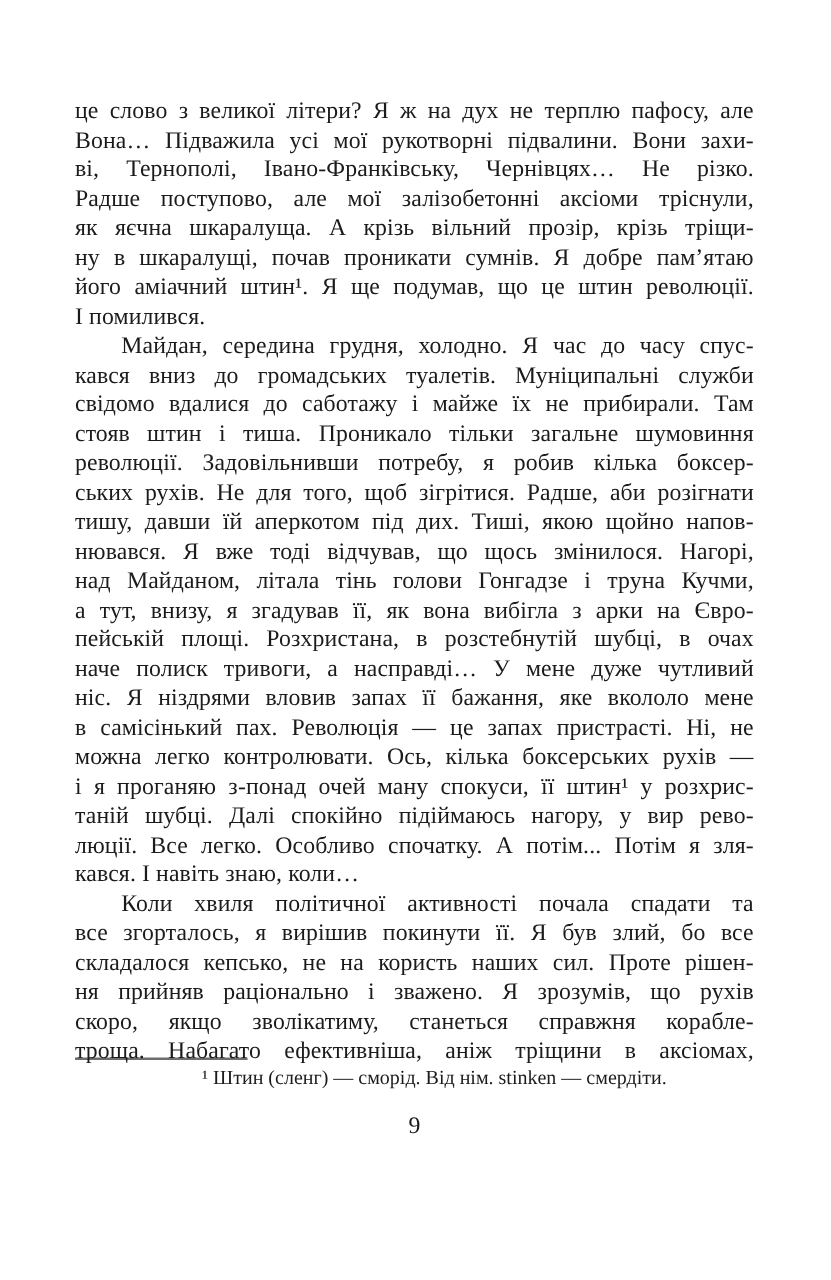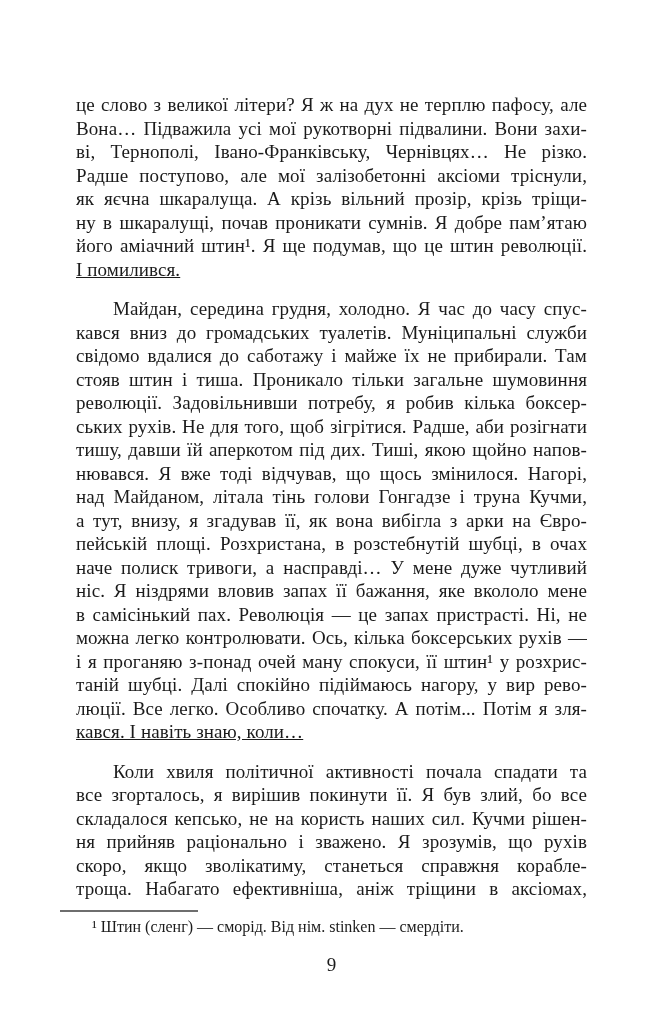--- a/index.html
+++ b/index.html
@@ -15,48 +15,47 @@
     font-family: "Liberation Serif", "DejaVu Serif", serif;
     color: #1b1b1b;
     overflow: hidden;
   }
   .body-text {
     position: absolute;
     left: 60px;
     top: 77px;
     width: 543px;
   }
-  .paragraph { margin: 16px; padding: 0; }
+  .paragraph { margin: 0; padding: 0; }
   .line {
     font-size: 19px;
     line-height: 23.5px;
     height: 23.5px;
     text-align: justify;
     text-align-last: justify;
     overflow: hidden;
     letter-spacing: 0.1px;
   }
   .line.indent { text-indent: 37px; }
   .line.last {
     text-align: left;
     text-align-last: left;
-    text-decoration: underline;
   }
   .footnote-sep {
     width: 138px;
     height: 0;
     border-top: 2px solid #6e6e6e;
     margin-top: -7px;
   }
   .footnote {
     margin-top: 5px;
     font-size: 16px;
     line-height: 20px;
     text-indent: 32px;
-    text-align: left;
+    text-align: center;
   }
   .page-number {
     margin-top: 16px;
     font-size: 19px;
     line-height: 23px;
     text-align: center;
   }
 </style>
 </head>
 <body>
@@ -92,21 +91,21 @@
           <div class="line">в самісінький пах. Революція — це запах пристрасті. Ні, не</div>
           <div class="line">можна легко контролювати. Ось, кілька боксерських рухів —</div>
           <div class="line">і я проганяю з-понад очей ману спокуси, її штин¹ у розхрис-</div>
           <div class="line">таній шубці. Далі спокійно підіймаюсь нагору, у вир рево-</div>
           <div class="line">люції. Все легко. Особливо спочатку. А потім... Потім я зля-</div>
           <div class="line last">кався. І навіть знаю, коли…</div>
         </div>
         <div class="paragraph">
           <div class="line indent">Коли хвиля політичної активності почала спадати та</div>
           <div class="line">все згорталось, я вирішив покинути її. Я був злий, бо все</div>
-          <div class="line">складалося кепсько, не на користь наших сил. Кучми рішен-</div>
+          <div class="line">складалося кепсько, не на користь наших сил. Проте рішен-</div>
           <div class="line">ня прийняв раціонально і зважено. Я зрозумів, що рухів</div>
           <div class="line">скоро, якщо зволікатиму, станеться справжня корабле-</div>
           <div class="line">троща. Набагато ефективніша, аніж тріщини в аксіомах,</div>
         </div>
       </div>
     <div class="footnote-sep"></div>
     <div class="footnote">¹ Штин (сленг) — сморід. Від нім. stinken — смердіти.</div>
     <div class="page-number">9</div>
   </div>
 </div>

